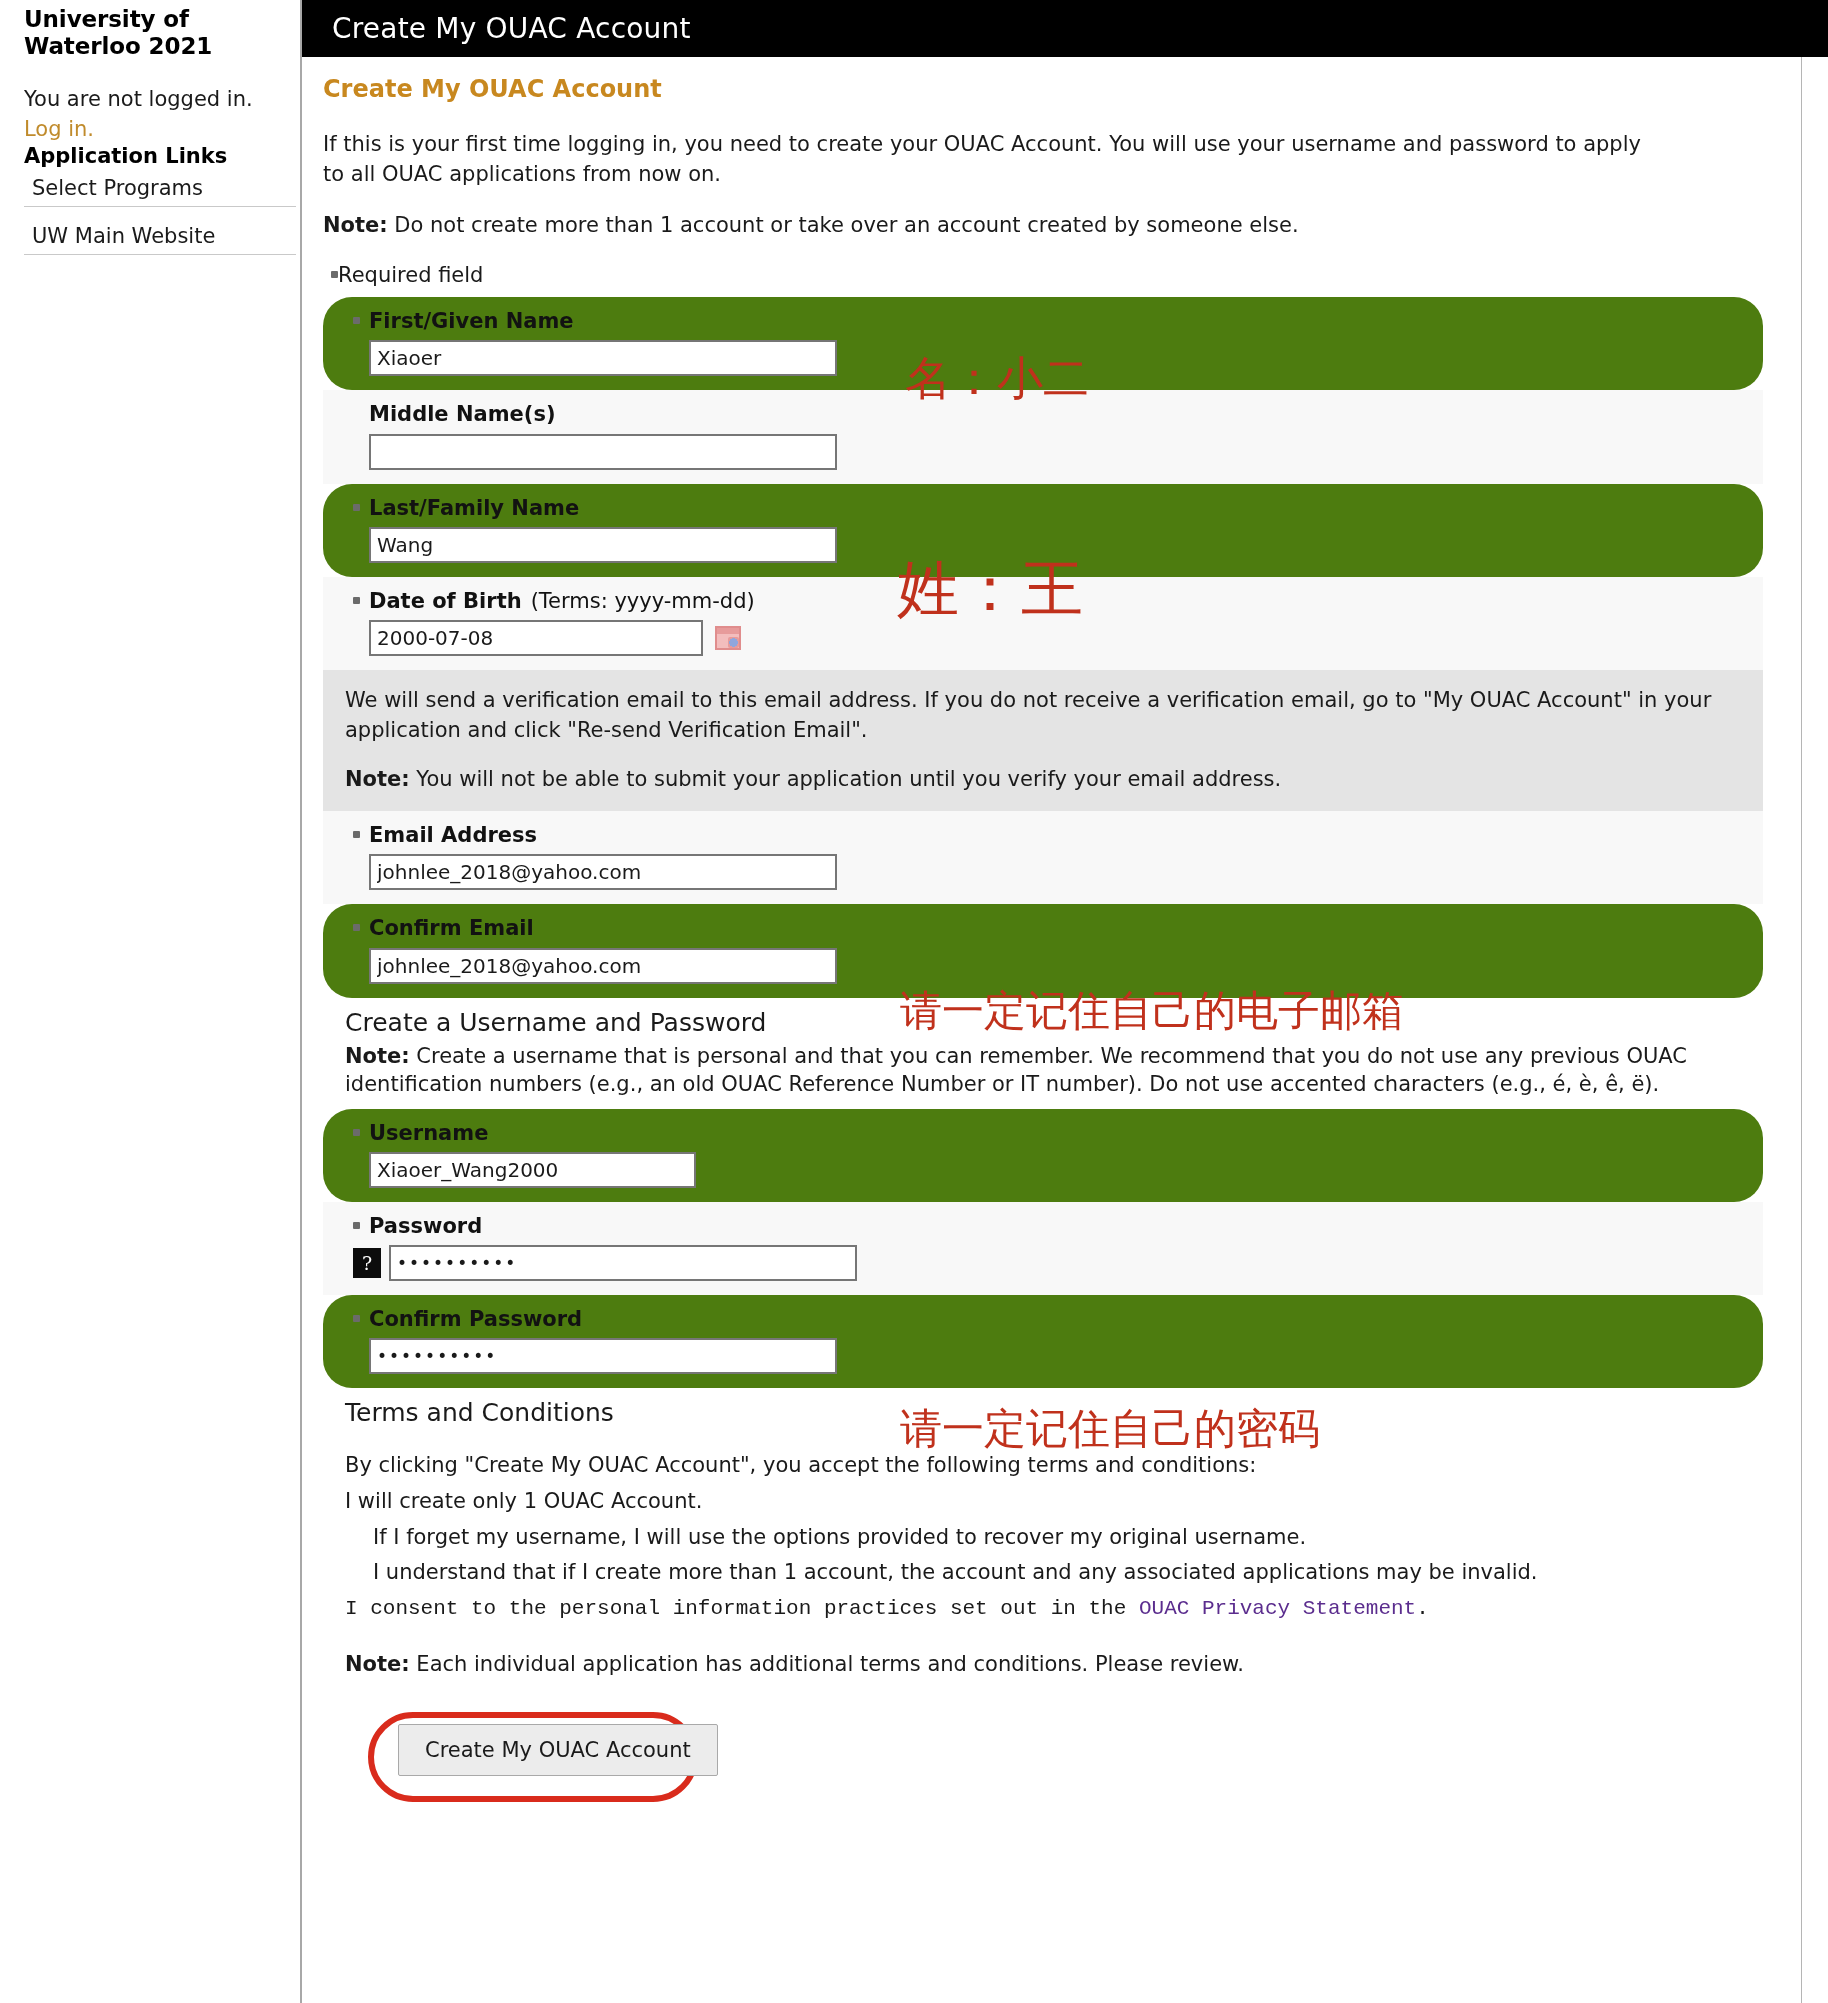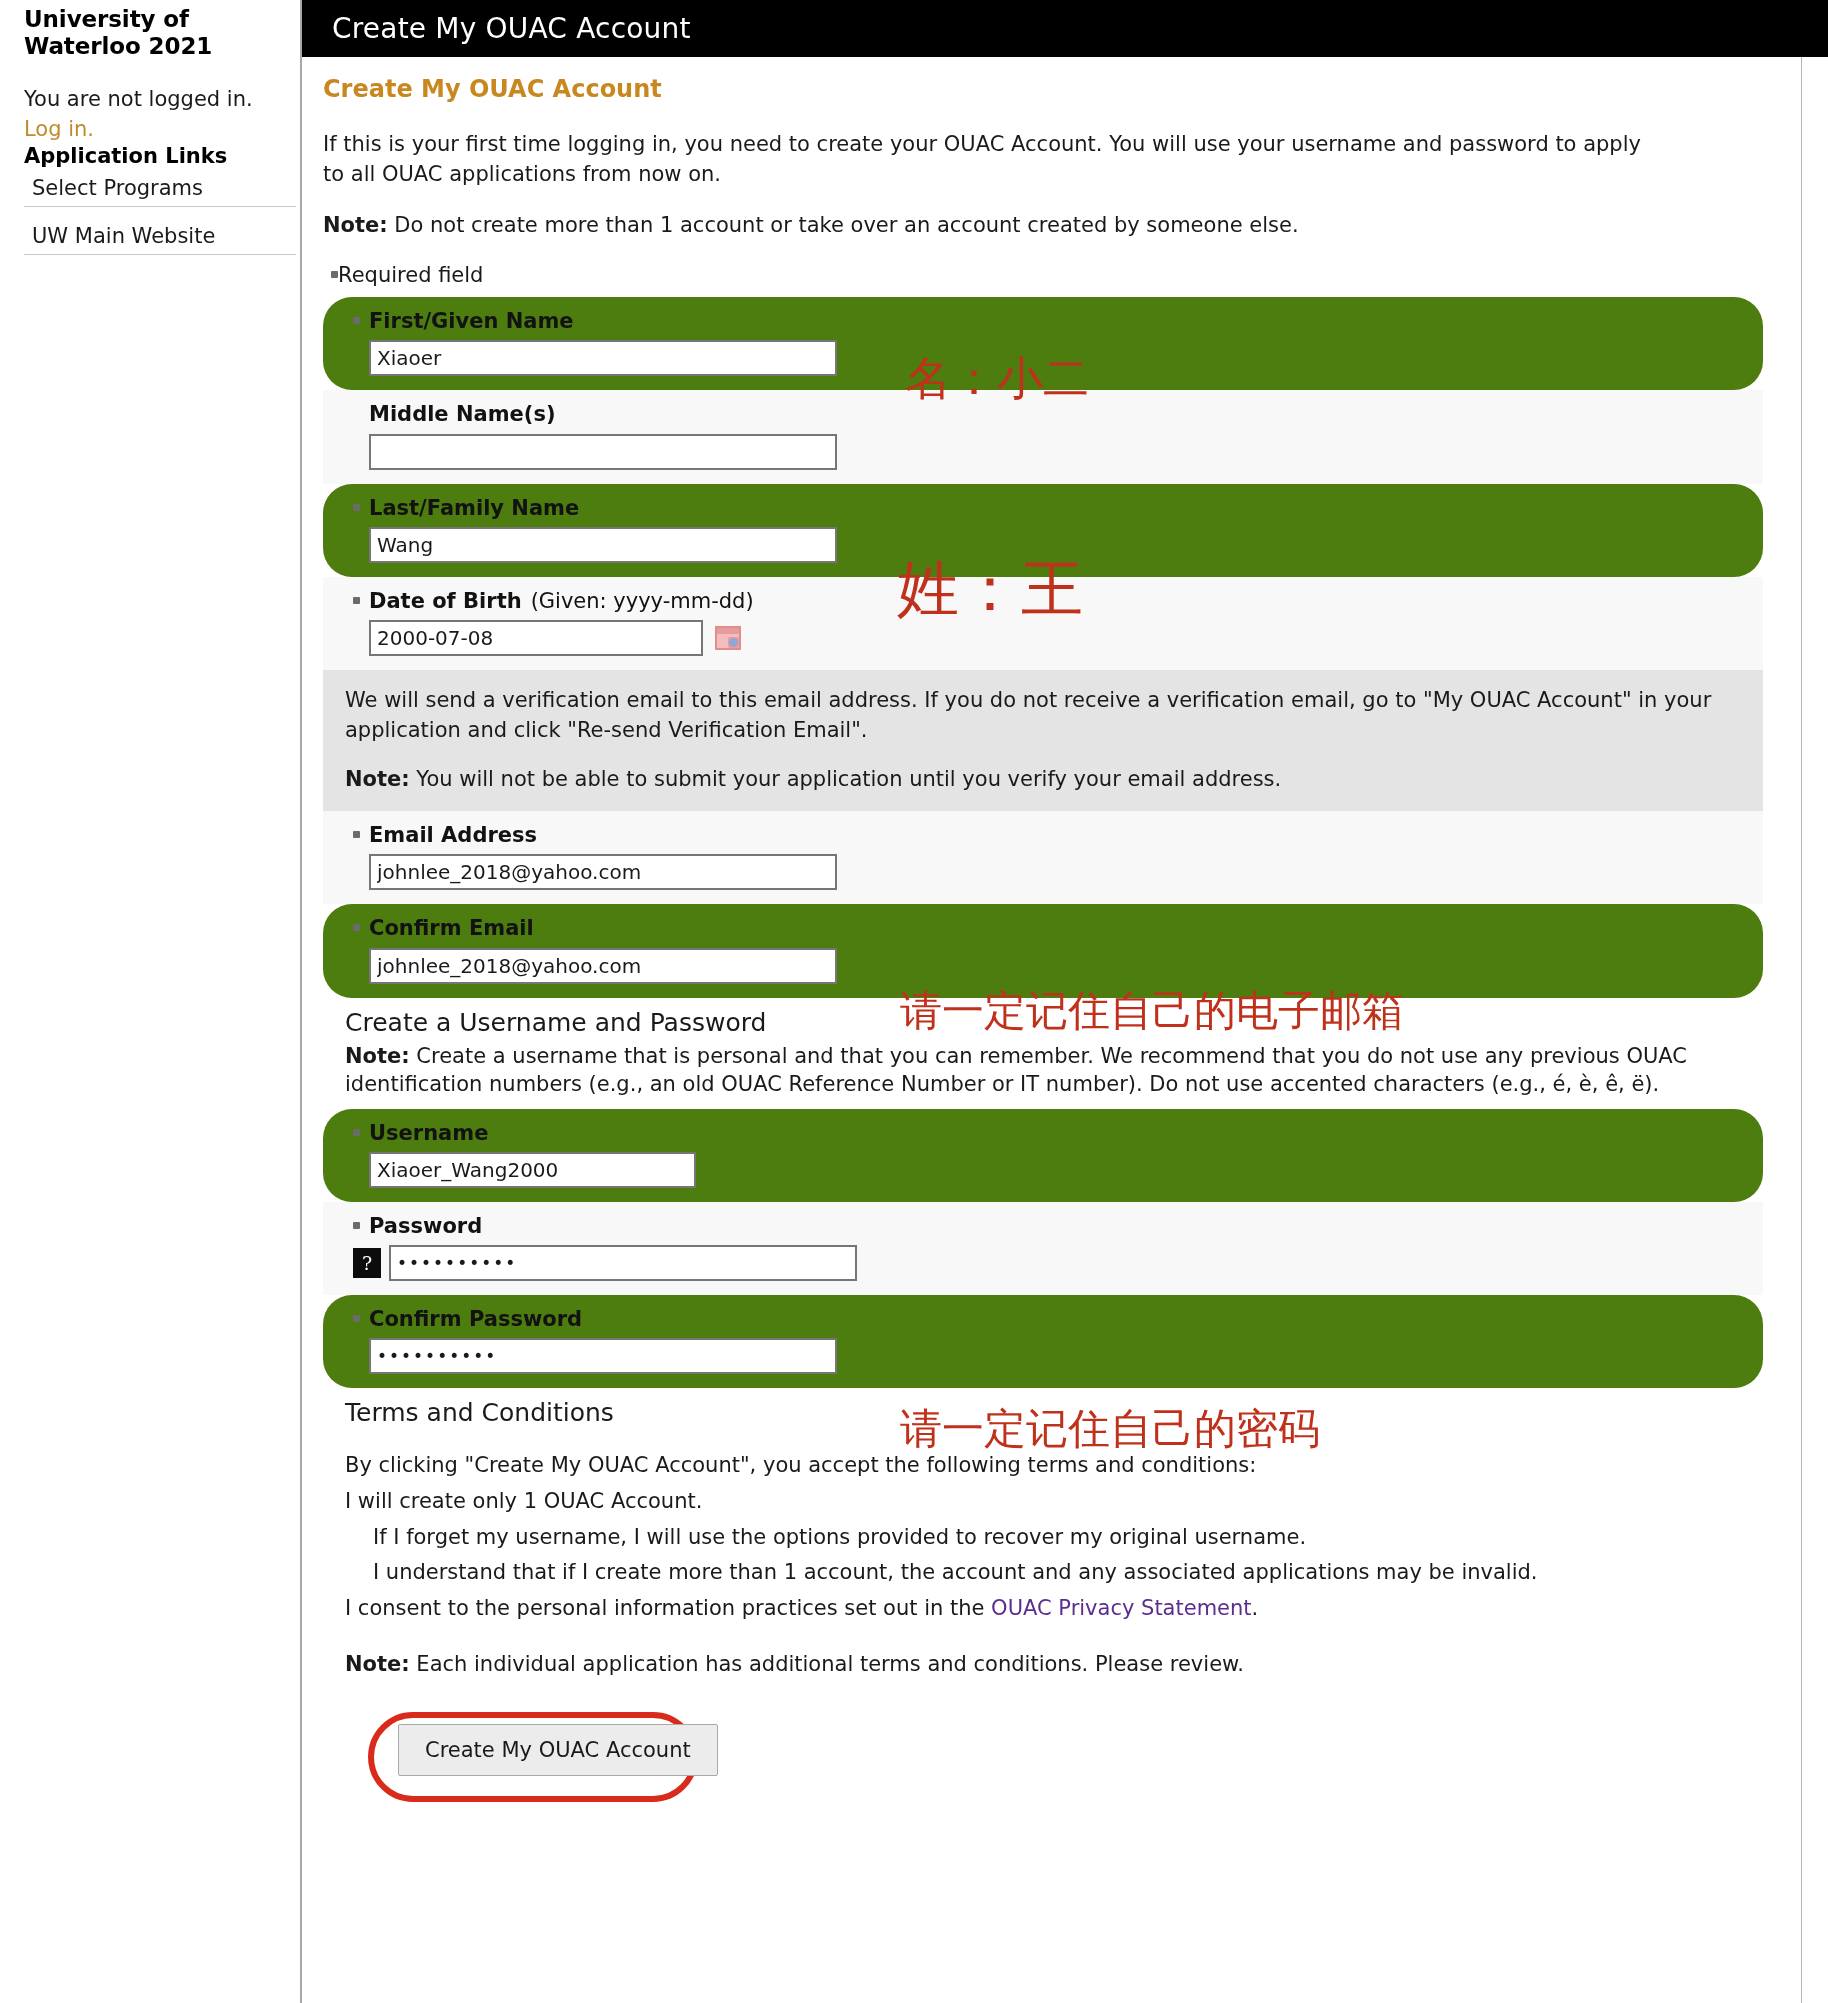--- a/index.html
+++ b/index.html
@@ -248,21 +248,21 @@
   .sect-p:last-child { margin-bottom: 0; }
   .sect-p.tight { line-height: 1.36; margin-bottom: 0; }
 
   .terms-line {
     font-size: 21px;
     line-height: 1.42;
     margin: 0 0 6px 0;
     color: #1a1a1a;
   }
   .terms-line.indent { padding-left: 28px; }
-  .terms-gap { margin-bottom: 26px; }
+  .terms-gap { margin-bottom: 26px; font-family: Liberation Mono, monospace; }
   a.privacy {
     color: #5b2d8e;
     text-decoration: none;
     cursor: pointer;
   }
 
   
   .submit-wrap {
     padding: 40px 0 0 60px;
     position: relative;
@@ -377,21 +377,21 @@
             </div>
             <div class="in-row">
               <input class="tbox" type="text" value="Wang" style="">
             </div>
           </div>
 
           <div class="row light">
             <div class="flabel">
               <span class="req-dot"></span>
               <span>Date of Birth</span>
-              <span class="fmt">(Given: yyyy-mm-dd)</span>
+              <span class="fmt">(Terms: yyyy-mm-dd)</span>
             </div>
             <div class="in-row">
               <input class="tbox mid" type="text" value="2000-07-08" style="">
               <span class="cal-icon"></span>
             </div>
           </div>
         </div>
 
         <div class="form-block">
           <div class="sect-block shade">

